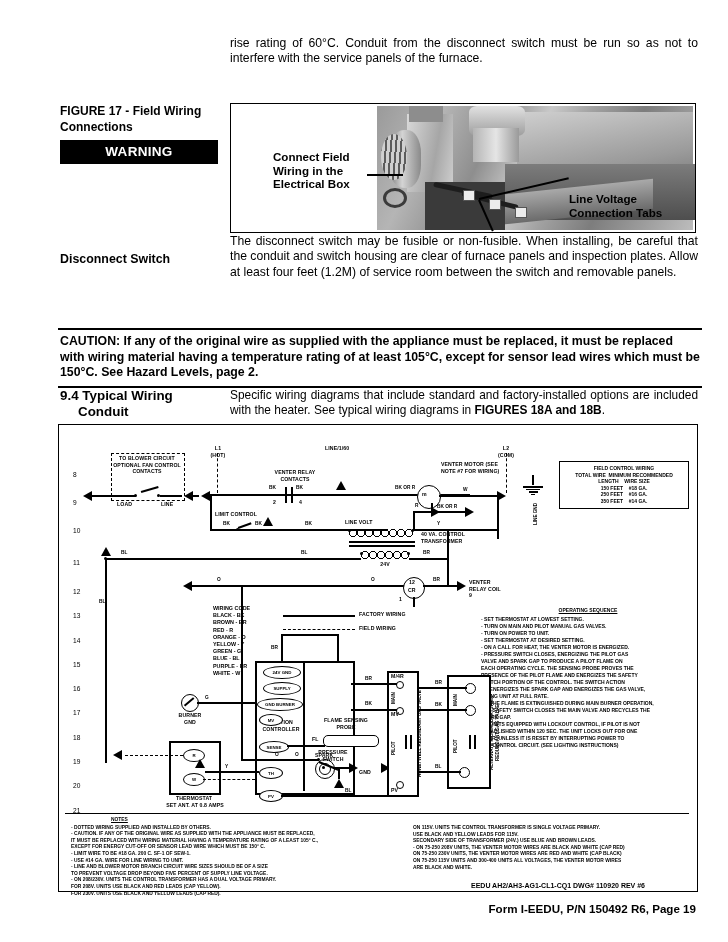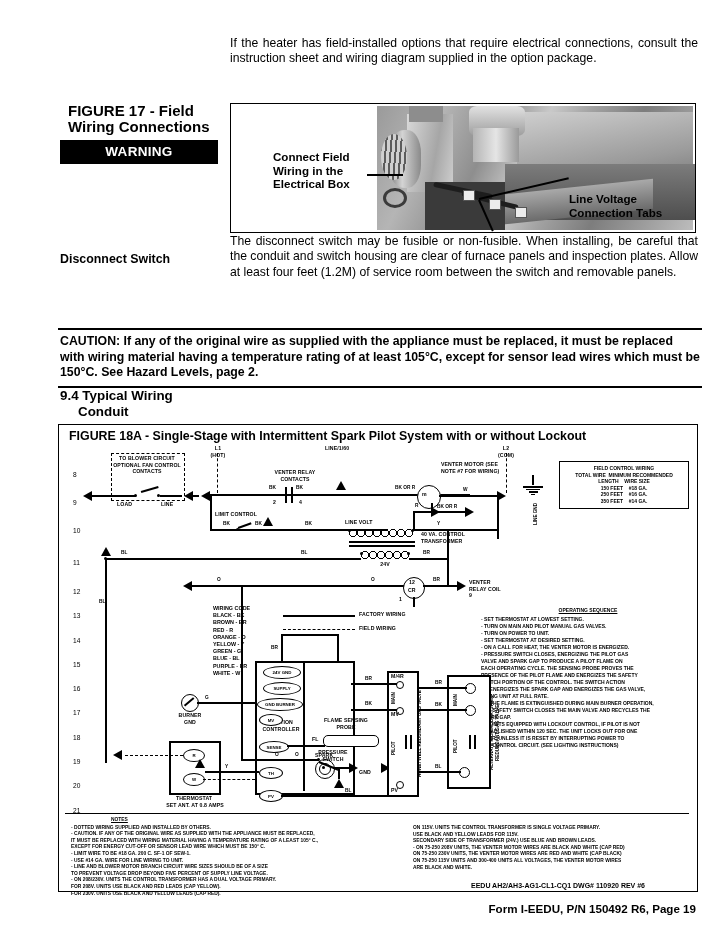--- a/index.html
+++ b/index.html
@@ -8,21 +8,21 @@
 
   
   .abs{position:absolute;}
 
   
   #top-text{left:230px;top:36px;width:468px;font-size:12.2px;line-height:15.4px;}
   #top-text p{margin:0 0 6px 0;text-align:justify;}
   #top-text p:last-child{margin-bottom:0;}
 
   
-  #fig17-title{left:68px;top:103px;width:162px;font-size:15px;line-height:16px;font-weight:bold;}
+  #fig17-title{left:60px;top:103px;width:162px;font-size:12px;line-height:16px;font-weight:bold;}
   #warning-box{left:60px;top:140px;width:154px;border:2px solid #000;background:#86efac;}
   #warning-head{background:#000;color:#fff;font-weight:bold;font-size:13.5px;text-align:center;padding:2px 0 3px;letter-spacing:.3px;}
   #warning-body{padding:3px 5px 4px 5px;font-size:12.2px;line-height:15.2px;font-weight:bold;}
   #disconnect-label{left:60px;top:252px;width:170px;font-size:12.4px;font-weight:bold;}
 
   
   #fig17-box{left:230px;top:103px;width:464px;height:128px;border:1.5px solid #000;background:#fff;overflow:hidden;}
   .photo{position:absolute;left:146px;top:2px;width:316px;height:124px;
      background:
        linear-gradient(115deg,#9a9a9a 0%,#b5b5b5 18%,#8e8e8e 34%,#c9c9c9 47%,#a2a2a2 58%,#7d7d7d 72%,#9c9c9c 86%,#bdbdbd 100%);
@@ -107,21 +107,21 @@
   
   #dwg{left:420px;top:882px;width:276px;text-align:center;font-size:7px;font-weight:bold;}
   #form{left:380px;top:902px;width:316px;text-align:right;font-size:11.6px;font-weight:bold;}
 </style>
 </head>
 <body>
 
 <div class="page">
 
   <div class="abs" id="top-text">
-    <p>If the heater has field-installed options that require electrical connections, consult the instruction sheet and wiring diagram supplied in the option package.</p>
+    <p>rise rating of 60°C. Conduit from the disconnect switch must be run so as not to interfere with the service panels of the furnace.</p>
   </div>
 
   <div class="abs" id="fig17-title">FIGURE 17 - Field Wiring Connections</div>
 
   <div class="abs" id="warning-box">
     <div id="warning-head">WARNING</div>
   </div>
 
   <div class="abs" id="disconnect-label">Disconnect Switch</div>
 
@@ -154,23 +154,23 @@
   <div class="abs" id="mid-text">
     <p>The disconnect switch may be fusible or non-fusible. When installing, be careful that the conduit and switch housing are clear of furnace panels and inspection plates. Allow at least four feet (1.2M) of service room between the switch and removable panels.</p>
   </div>
 
   <div class="abs" id="caution">CAUTION: If any of the original wire as supplied with the appliance must be replaced, it must be replaced with wiring material having a temperature rating of at least 105°C, except for sensor lead wires which must be 150°C. See Hazard Levels, page 2.</div>
 
   <div class="abs" id="sec-num">
     <span>9.4 Typical Wiring</span>
     <span class="ind">Conduit</span>
   </div>
+  <div class="abs" id="sec-text"><span>Specific wiring diagrams that include standard and factory-installed options are included with the heater. See typical wiring diagrams in </span><b>FIGURES 18A and 18B</b><span>.</span></div>
 
   <div class="abs" id="fig18">
-    <div id="fig18-title">FIGURE 18A - Single-Stage with Intermittent Spark Pilot System with or without Lockout</div>
 
     <div id="diagram">
 
       <div class="rowno" style="left:8px;top:22px;">8</div>
       <div class="rowno" style="left:8px;top:50px;">9</div>
       <div class="rowno" style="left:8px;top:78px;">10</div>
       <div class="rowno" style="left:8px;top:110px;">11</div>
       <div class="rowno" style="left:8px;top:139px;">12</div>
       <div class="rowno" style="left:8px;top:163px;">13</div>
       <div class="rowno" style="left:8px;top:188px;">14</div>

